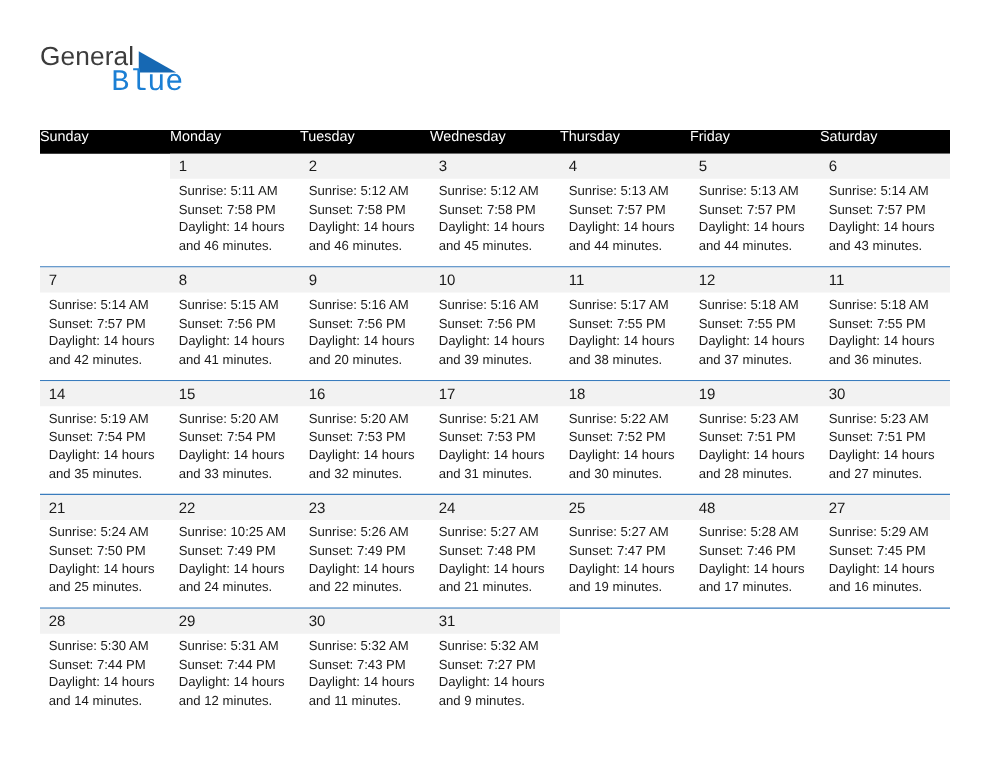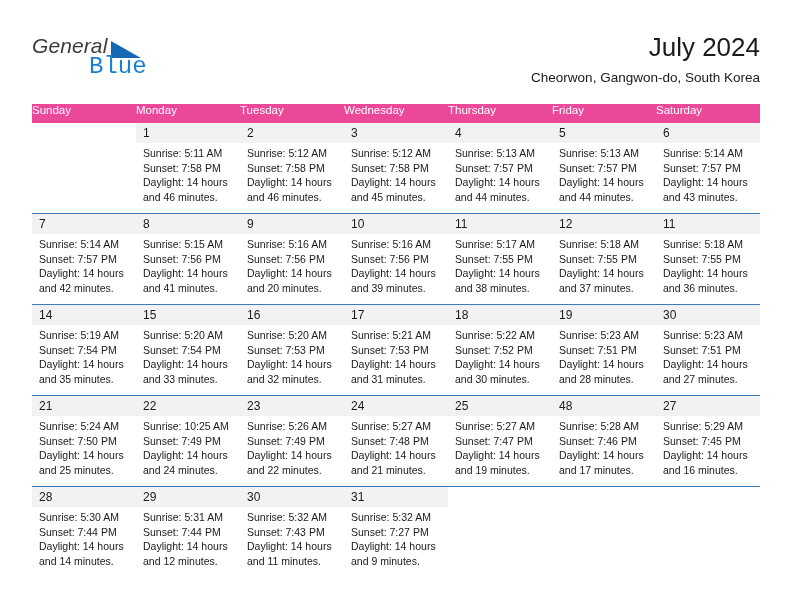--- a/index.html
+++ b/index.html
@@ -39,21 +39,20 @@
     height: 56px;
   }
   .logo-general {
     position: absolute;
     left: 0;
     top: 0;
     font-size: 21px;
     letter-spacing: 0.1px;
     color: #3c3c3c;
     line-height: 24px;
-    font-style: italic;
   }
   .logo-tri {
     position: absolute;
     left: 79px;
     top: 7px;
     width: 0;
     height: 0;
     border-left: 30px solid #1668b3;
     border-top: 17px solid transparent;
   }
@@ -98,21 +97,21 @@
     table-layout: fixed;
   }
   .calendar th,
   .calendar td {
     padding: 0;
     margin: 0;
     vertical-align: top;
   }
 
   thead th {
-    background: #ec4899;
+    background: #000000;
     color: #ffffff;
     font-size: 11.5px;
     font-weight: normal;
     text-align: left;
     padding: 5px 0 5px 7px;
     height: 19px;
     box-sizing: border-box;
   }
 
   tbody tr.week-row > td {
@@ -159,24 +158,20 @@
 <div class="page">
 
   <div class="header">
 
     <div class="logo">
       <span class="logo-general">General</span>
       <span class="logo-tri"></span>
       <span class="logo-blue">Blue</span>
     </div>
 
-    <div class="title-block">
-      <div class="cal-title">July 2024</div>
-      <div class="cal-subtitle">Cheorwon, Gangwon-do, South Korea</div>
-    </div>
 
   </div>
 
   <table class="calendar">
     <thead>
       <tr>
         <th>Sunday</th>
         <th>Monday</th>
         <th>Tuesday</th>
         <th>Wednesday</th>

